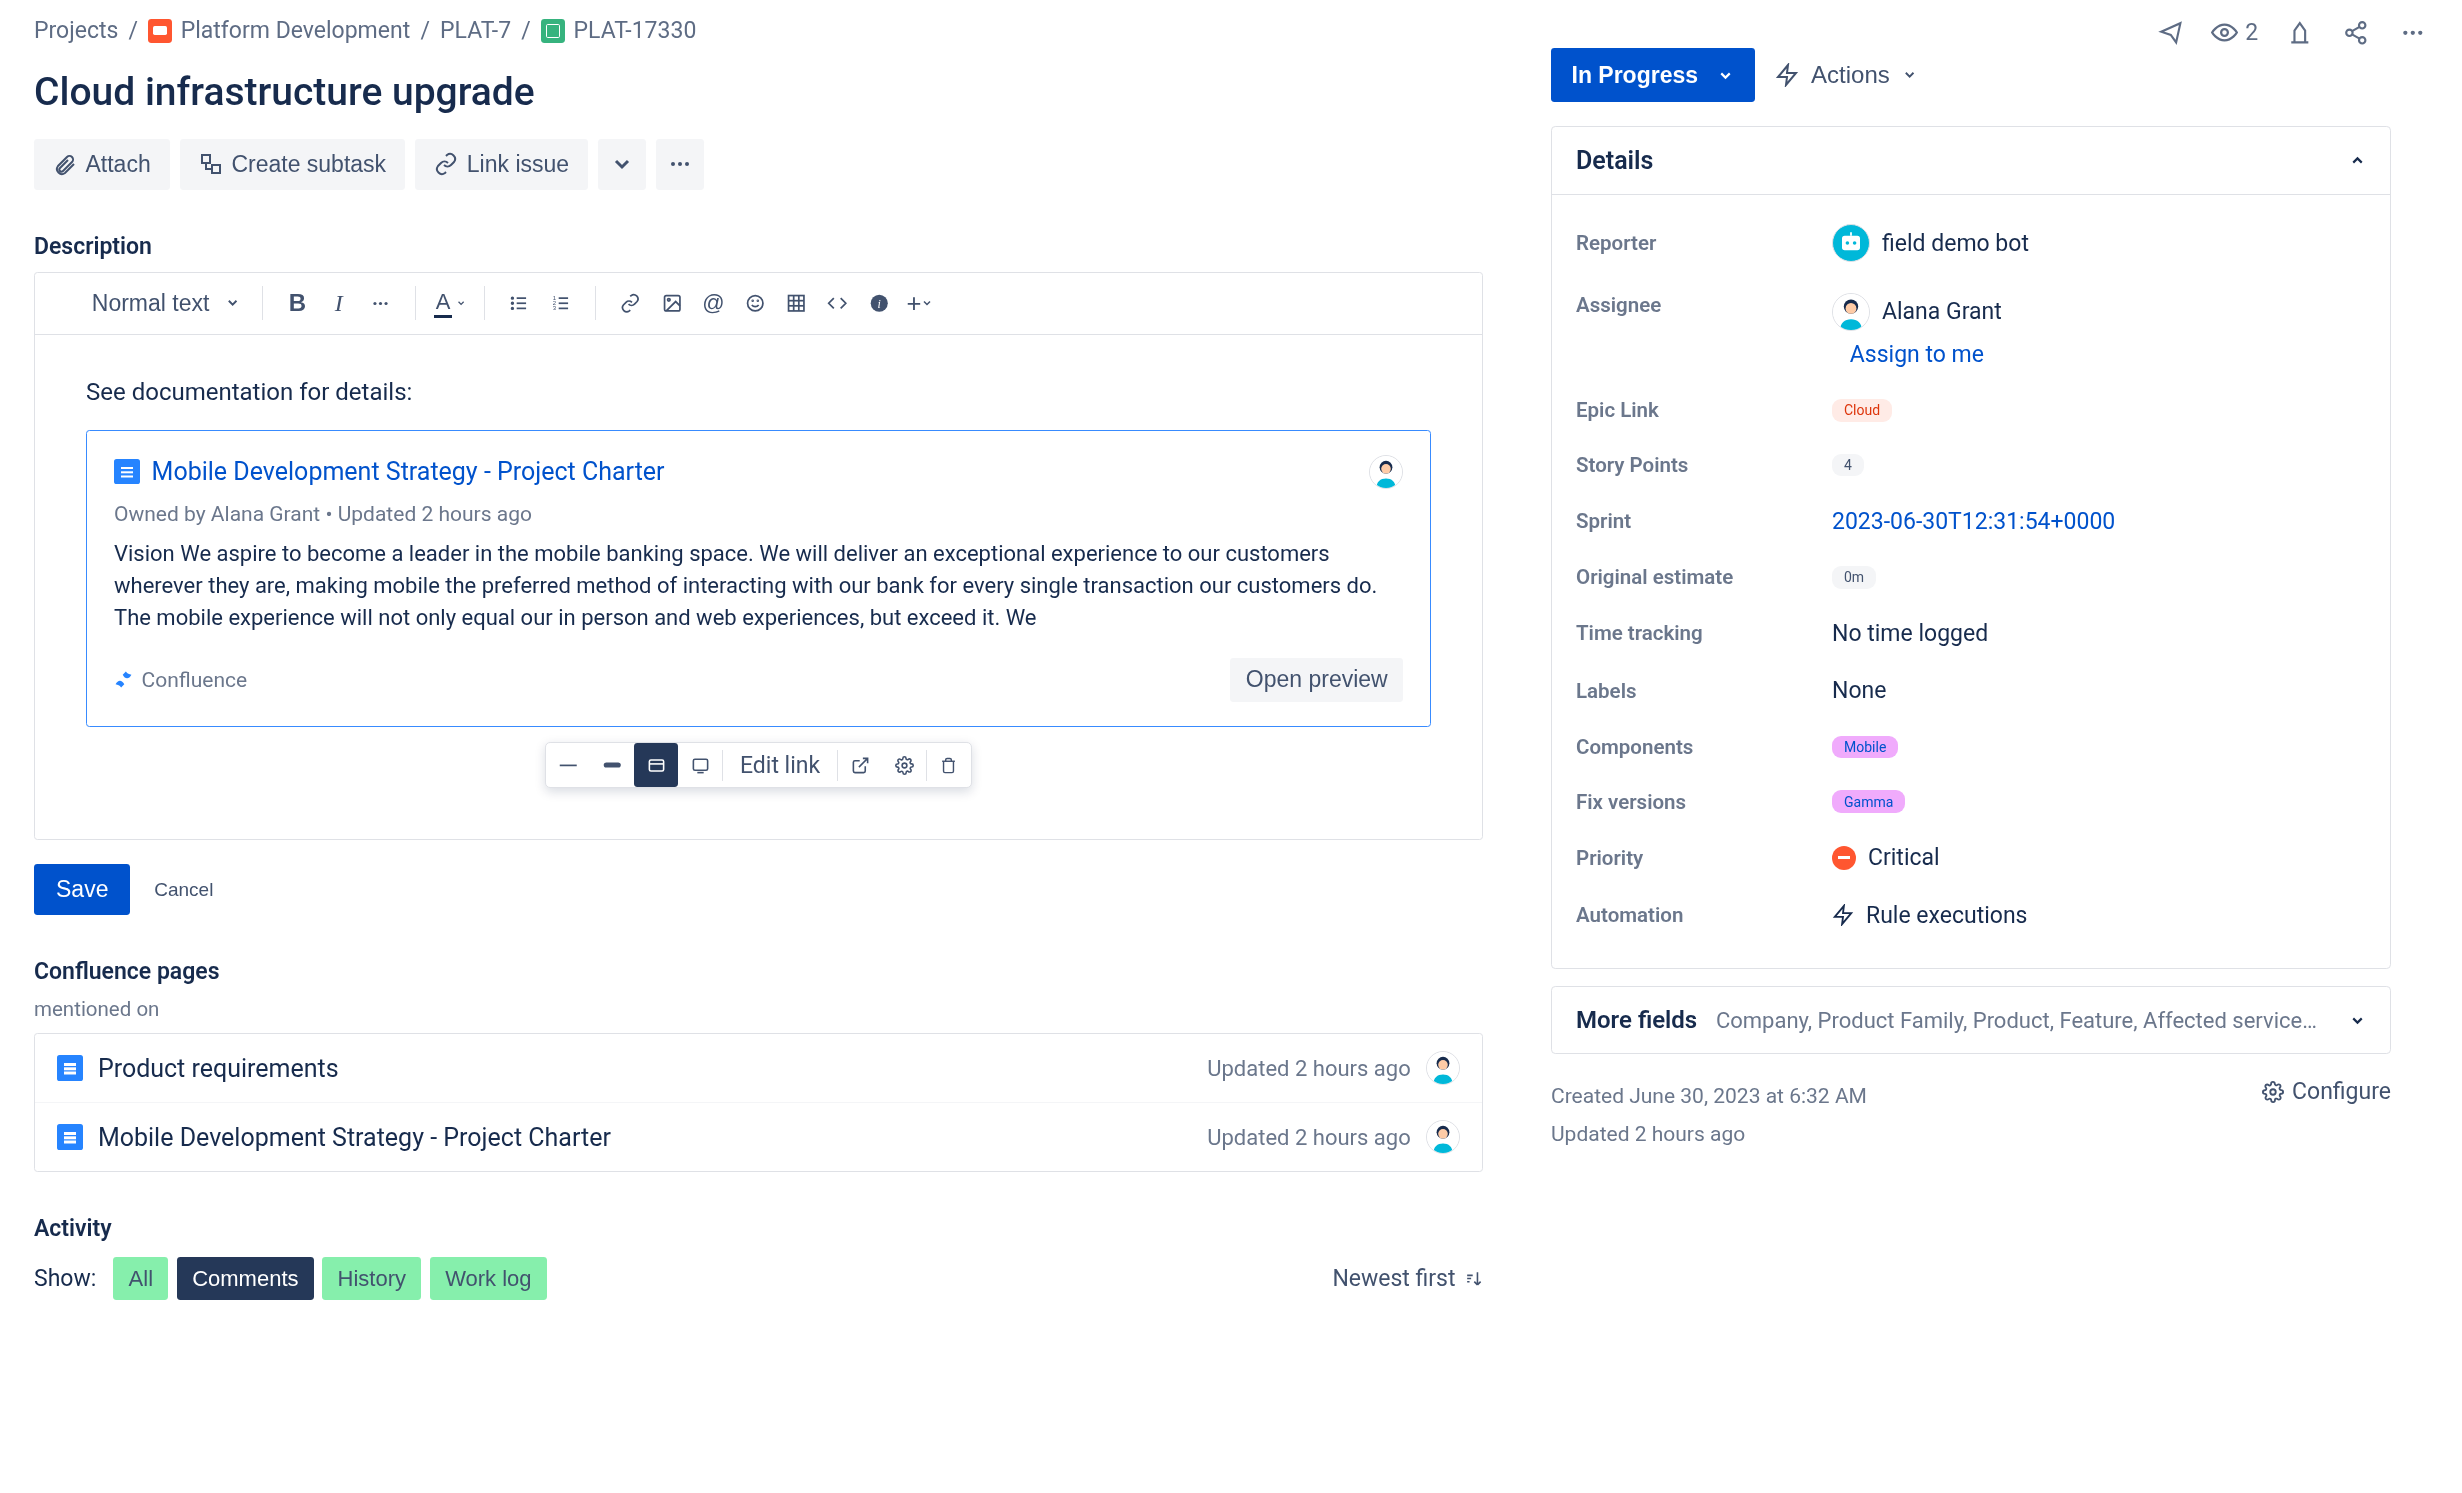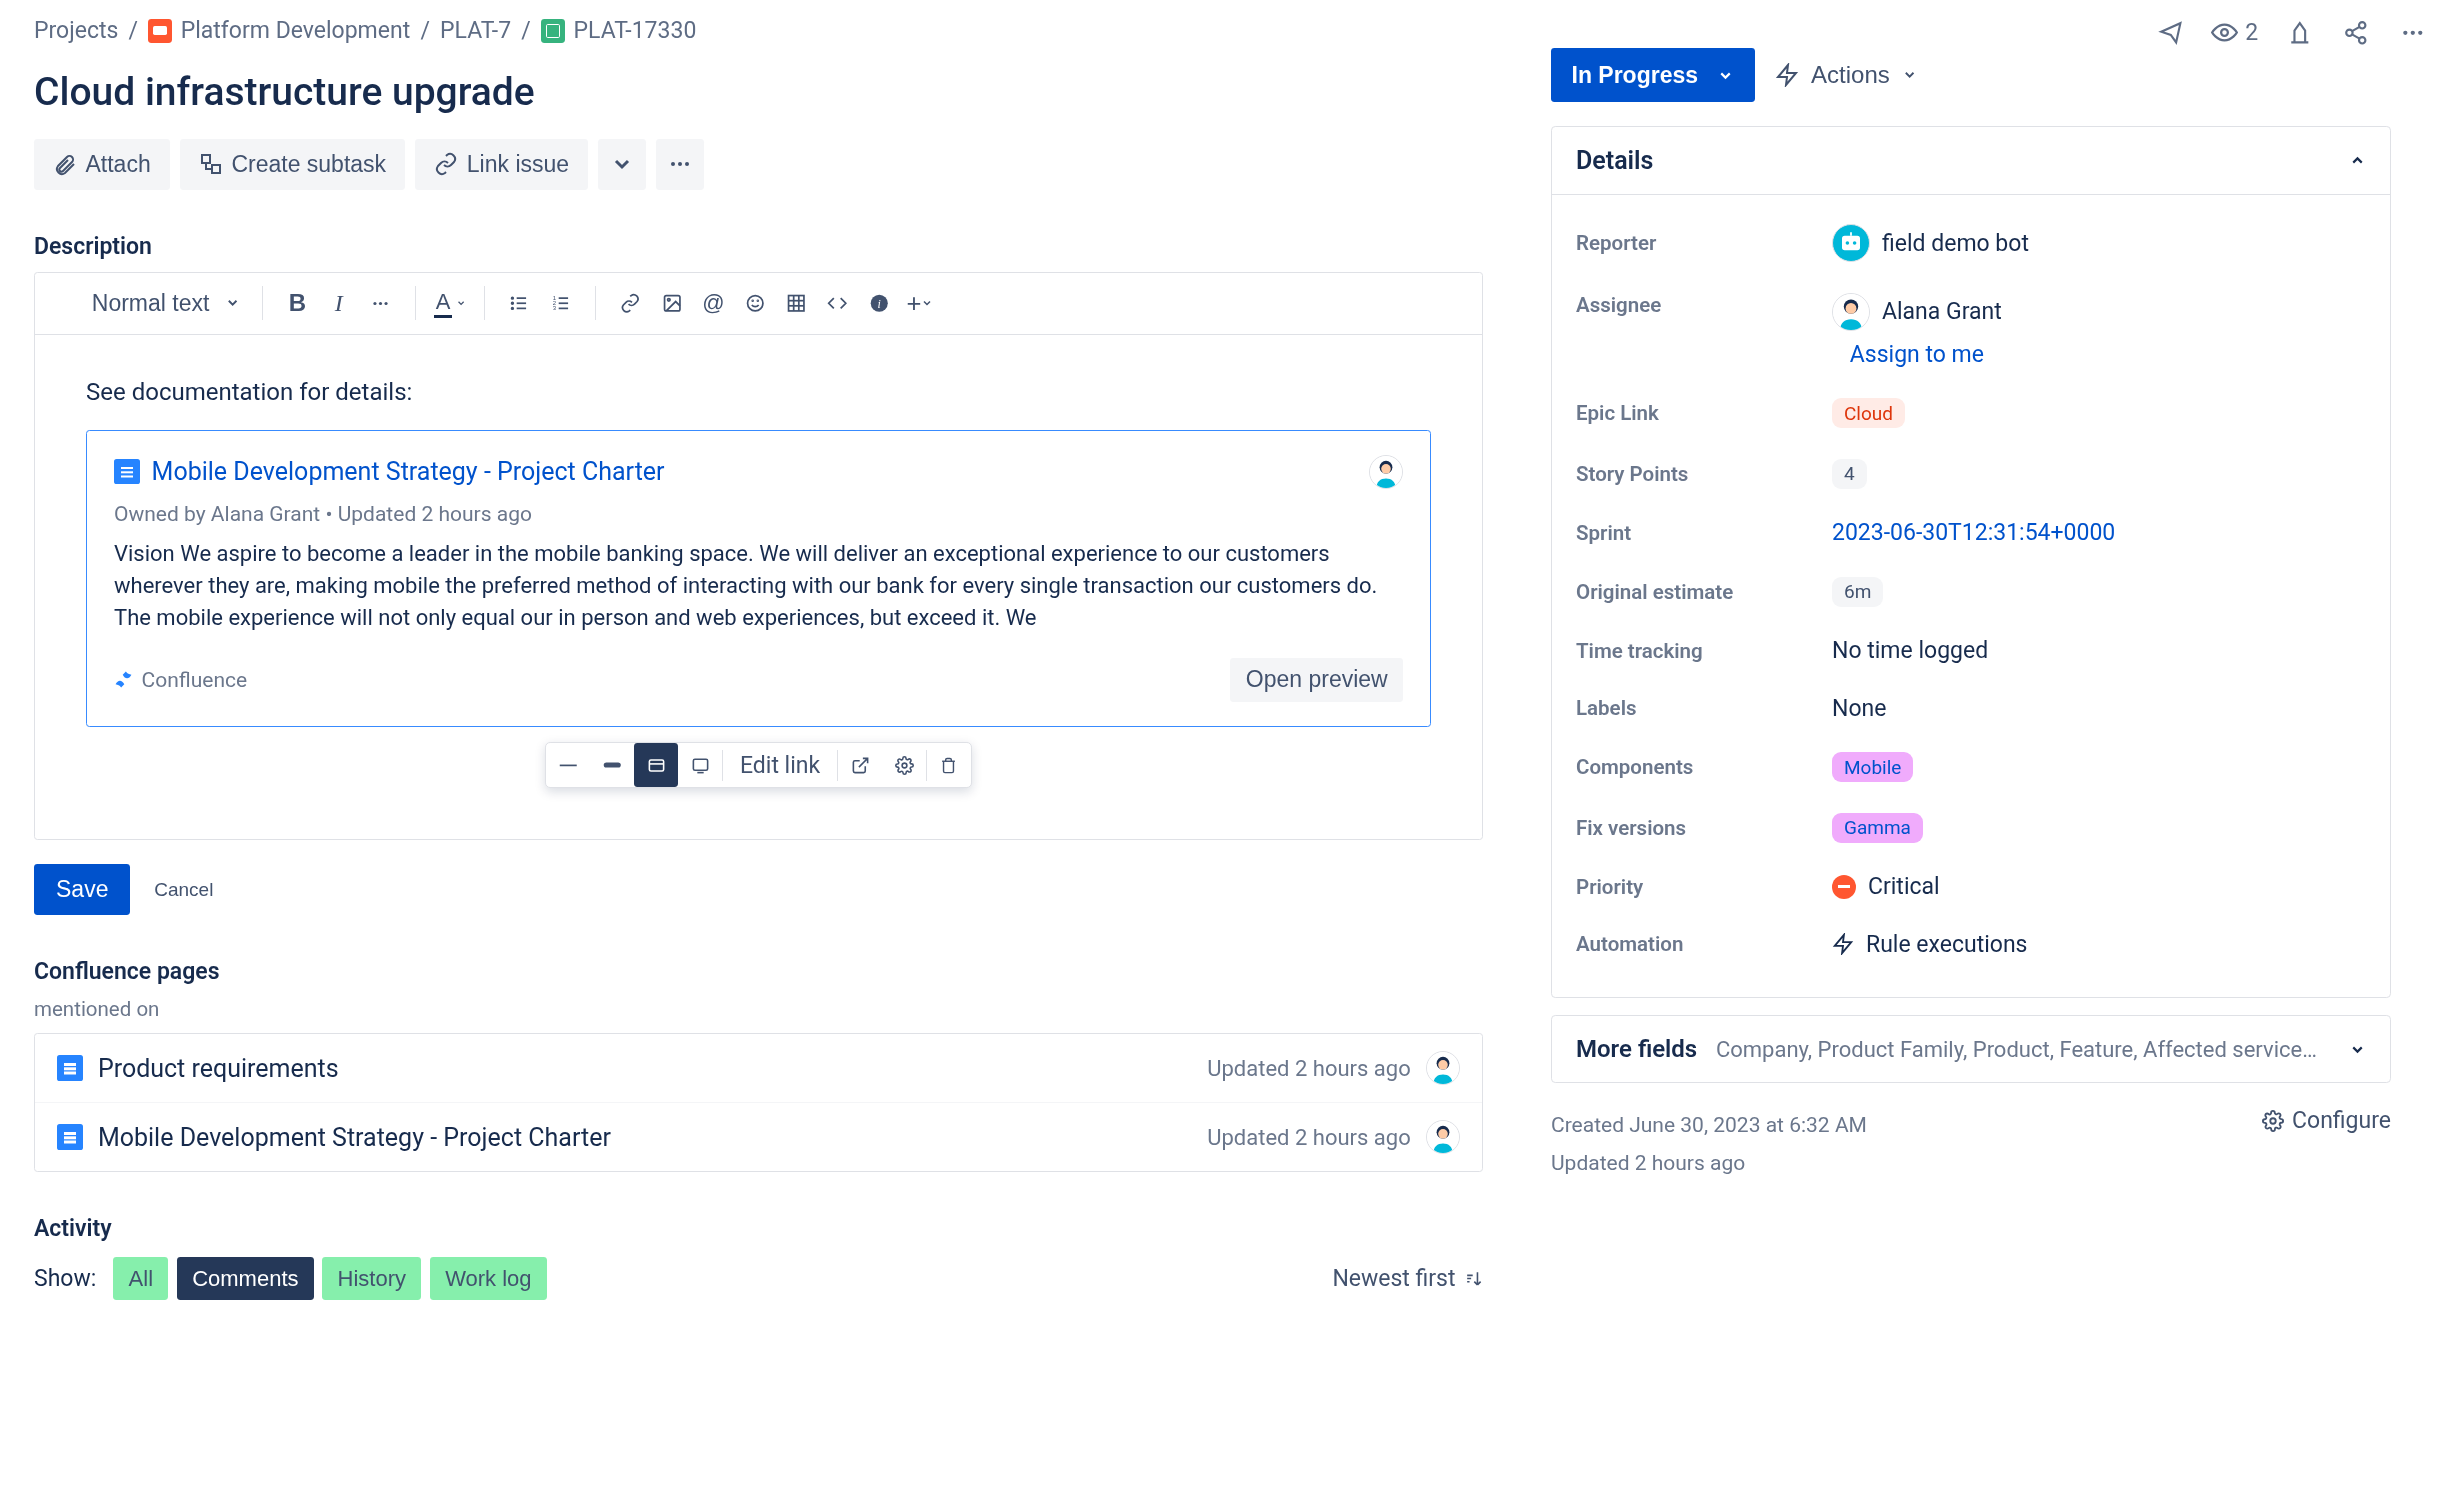--- a/index.html
+++ b/index.html
@@ -86,21 +86,21 @@
 .status-dd { background:#0052CC; color:#fff; border:none; border-radius:3.4px; padding:13.6px 20.5px; font-size:23px; font-weight:600; display:inline-flex; align-items:center; gap:19px; cursor:pointer; }
 .actions-dd { background:none; border:none; font-size:24px; color:#42526E; display:inline-flex; align-items:center; gap:12px; cursor:pointer; font-weight:500; }
 
 .panel { border:0.9px solid #DFE1E6; border-radius:4.3px; }
 .panel-head { padding:19px 24px; font-size:25px; font-weight:600; display:flex; justify-content:space-between; align-items:center; cursor:pointer; border-bottom:0.9px solid #DFE1E6;}
 .panel-body { padding:13.6px 24px 24px; }
 .field { display:flex; align-items:center; padding:15.3px 0; }
 .field-label { width:256px; color:#6B778C; font-size:20.5px; font-weight:600; }
 .field-value { font-size:23px; color:#172B4D; display:flex; align-items:center; gap:12px; flex-wrap:wrap; }
 .field-value.link { color:#0052CC; }
-.lozenge { background:#F4F5F7; border-radius:9px; padding:3.4px 12px; font-size:19px; color:#42526E; }
+.lozenge { background:#F4F5F7; border-radius:9px; padding:3.4px 12px; font-size:14px; color:#42526E; }
 .lozenge.red { background:#FFEBE6; color:#DE350B; }
 .lozenge.blue { background:#f0abfc; color:#0052CC; }
 .avatar { width:38px; height:38px; border-radius:50%; background:#fff; border:0.9px solid #dfe1e6; display:inline-flex; align-items:center; justify-content:center; overflow:hidden; }
 .avatar.bot { background:#00B8D9; }
 .assign-link { font-size:23px; }
 .assignee-block { display:flex; flex-direction:column; gap:10.2px; }
 .assignee-line { display:flex; align-items:center; gap:12px; }
 
 .prio-icon { width:24px; height:24px; border-radius:50%; background:#FF5630; display:inline-flex; align-items:center; justify-content:center; color:#fff; font-weight:bold; }
 .prio-icon::before { content:""; width:12px; height:3.4px; background:#fff; }
@@ -517,21 +517,21 @@
               <span class="lozenge">4</span>
             </div>
       </div>
       <div class="field">
         <div class="field-label">Sprint</div>
         <div class="field-value link">2023-06-30T12:31:54+0000</div>
       </div>
       <div class="field">
         <div class="field-label">Original estimate</div>
         <div class="field-value">
-              <span class="lozenge">6m</span>
+              <span class="lozenge">0m</span>
             </div>
       </div>
       <div class="field">
         <div class="field-label">Time tracking</div>
         <div class="field-value">No time logged</div>
       </div>
       <div class="field">
         <div class="field-label">Labels</div>
         <div class="field-value">None</div>
       </div>

